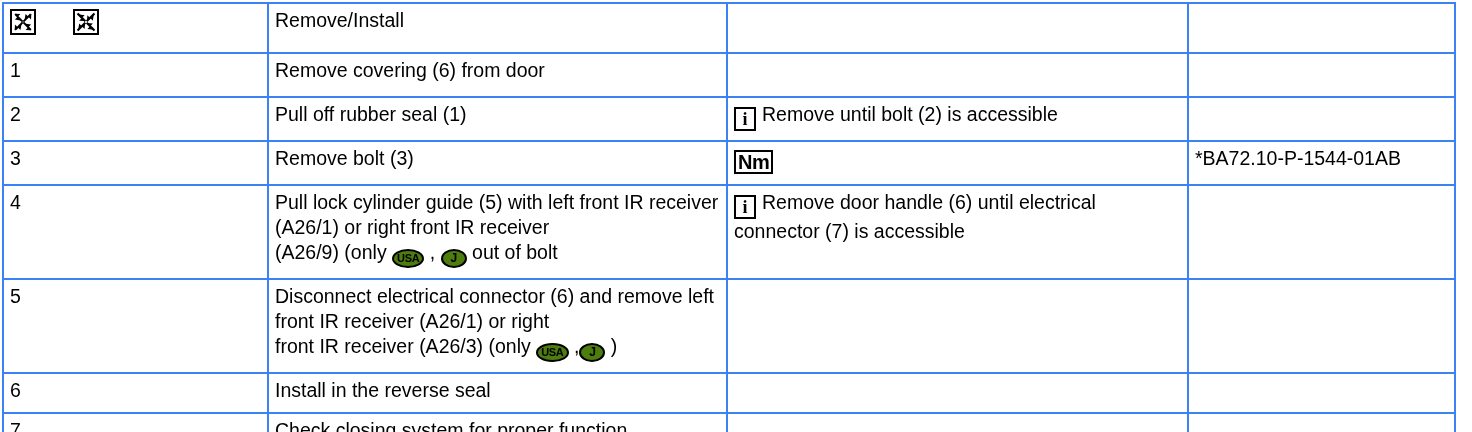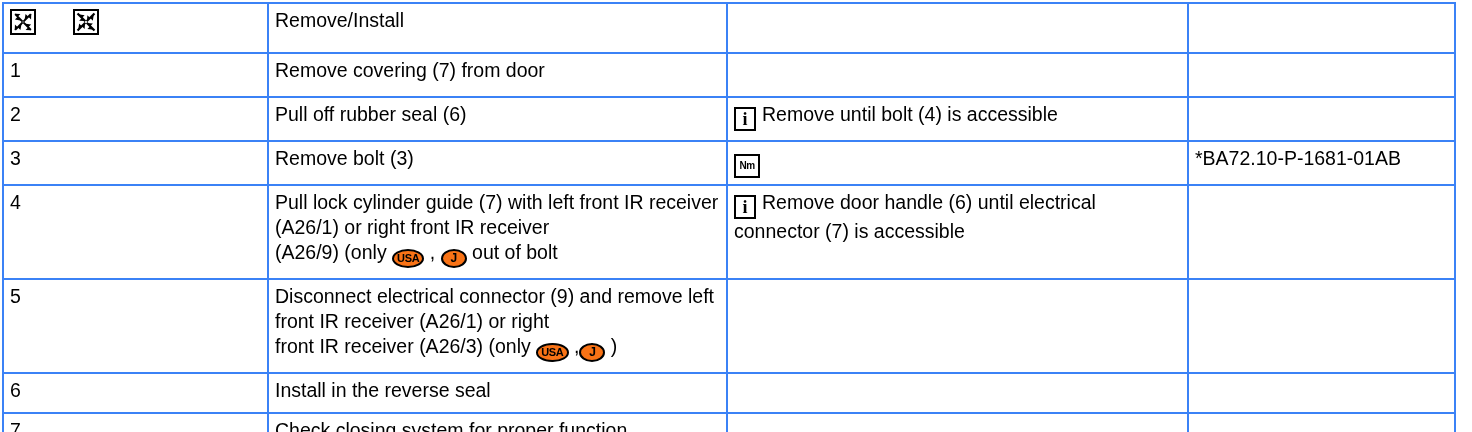--- a/index.html
+++ b/index.html
@@ -87,25 +87,24 @@
     background: #ffffff;
   }
 
   
   .nm-box {
     display: inline-block;
     min-width: 26px;
     height: 24px;
     border: 2px solid #000000;
     box-sizing: border-box;
-    text-align: center;
     line-height: 20px;
     font-family: "Liberation Sans", sans-serif;
     font-weight: bold;
-    font-size: 10px;
+    font-size: 20px;
     letter-spacing: -0.5px;
     padding: 0 2px;
     vertical-align: -4px;
     background: #ffffff;
   }
 
   
   .ctry {
     display: inline-block;
     border: 2px solid #000000;
@@ -113,21 +112,21 @@
     box-sizing: border-box;
     height: 19px;
     min-width: 30px;
     padding: 0 3px;
     text-align: center;
     line-height: 15px;
     font-size: 11px;
     font-weight: bold;
     font-family: "Liberation Sans", sans-serif;
     vertical-align: -3px;
-    background: #f97316;
+    background: #4d7c0f;
     letter-spacing: -0.3px;
   }
   .ctry.j { min-width: 26px; font-size: 12px; }
   .nowrap { white-space: nowrap; }
 </style>
 </head>
 <body>
 
 <div class="sheet">
 
@@ -177,62 +176,62 @@
             </svg>
           </span>
         </td>
         <td class="work">Remove/Install</td>
         <td class="note"></td>
         <td class="ref"></td>
       </tr>
 
       <tr class="r-1">
         <td class="step">1</td>
-        <td class="work">Remove covering (7) from door</td>
+        <td class="work">Remove covering (6) from door</td>
         <td class="note"></td>
         <td class="ref"></td>
       </tr>
 
       <tr class="r-2">
         <td class="step">2</td>
-        <td class="work">Pull off rubber seal (6)</td>
+        <td class="work">Pull off rubber seal (1)</td>
         <td class="note">
-          <span class="info-box">i</span><span>Remove until bolt (4) is   accessible</span>
+          <span class="info-box">i</span><span>Remove until bolt (2) is   accessible</span>
         </td>
         <td class="ref"></td>
       </tr>
 
       <tr class="r-3">
         <td class="step">3</td>
         <td class="work">Remove bolt (3)</td>
         <td class="note">
           <span class="nm-box">Nm</span><span></span>
         </td>
-        <td class="ref">*BA72.10-P-1681-01AB</td>
+        <td class="ref">*BA72.10-P-1544-01AB</td>
       </tr>
 
       <tr class="r-4">
         <td class="step">4</td>
         <td class="work">
-          <span>Pull lock cylinder guide (7) with left front IR</span>
+          <span>Pull lock cylinder guide (5) with left front IR</span>
           <span>receiver (A26/1) or right front IR receiver</span>
           <span class="nowrap">
             <span>(A26/9) (only </span><span class="ctry">USA</span><span> , </span><span class="ctry j">J</span><span> out of bolt</span>
           </span>
         </td>
         <td class="note">
           <span class="info-box">i</span><span>Remove door handle (6) until electrical connector (7) is accessible</span>
         </td>
         <td class="ref"></td>
       </tr>
 
       <tr class="r-5">
         <td class="step">5</td>
         <td class="work">
-          <span>Disconnect electrical connector (9) and</span>
+          <span>Disconnect electrical connector (6) and</span>
           <span>remove left front IR receiver (A26/1) or right</span>
           <span class="nowrap">
             <span>front IR receiver (A26/3) (only </span><span class="ctry">USA</span><span> ,</span><span class="ctry j">J</span><span> )</span>
           </span>
         </td>
         <td class="note"></td>
         <td class="ref"></td>
       </tr>
 
       <tr class="r-6">

